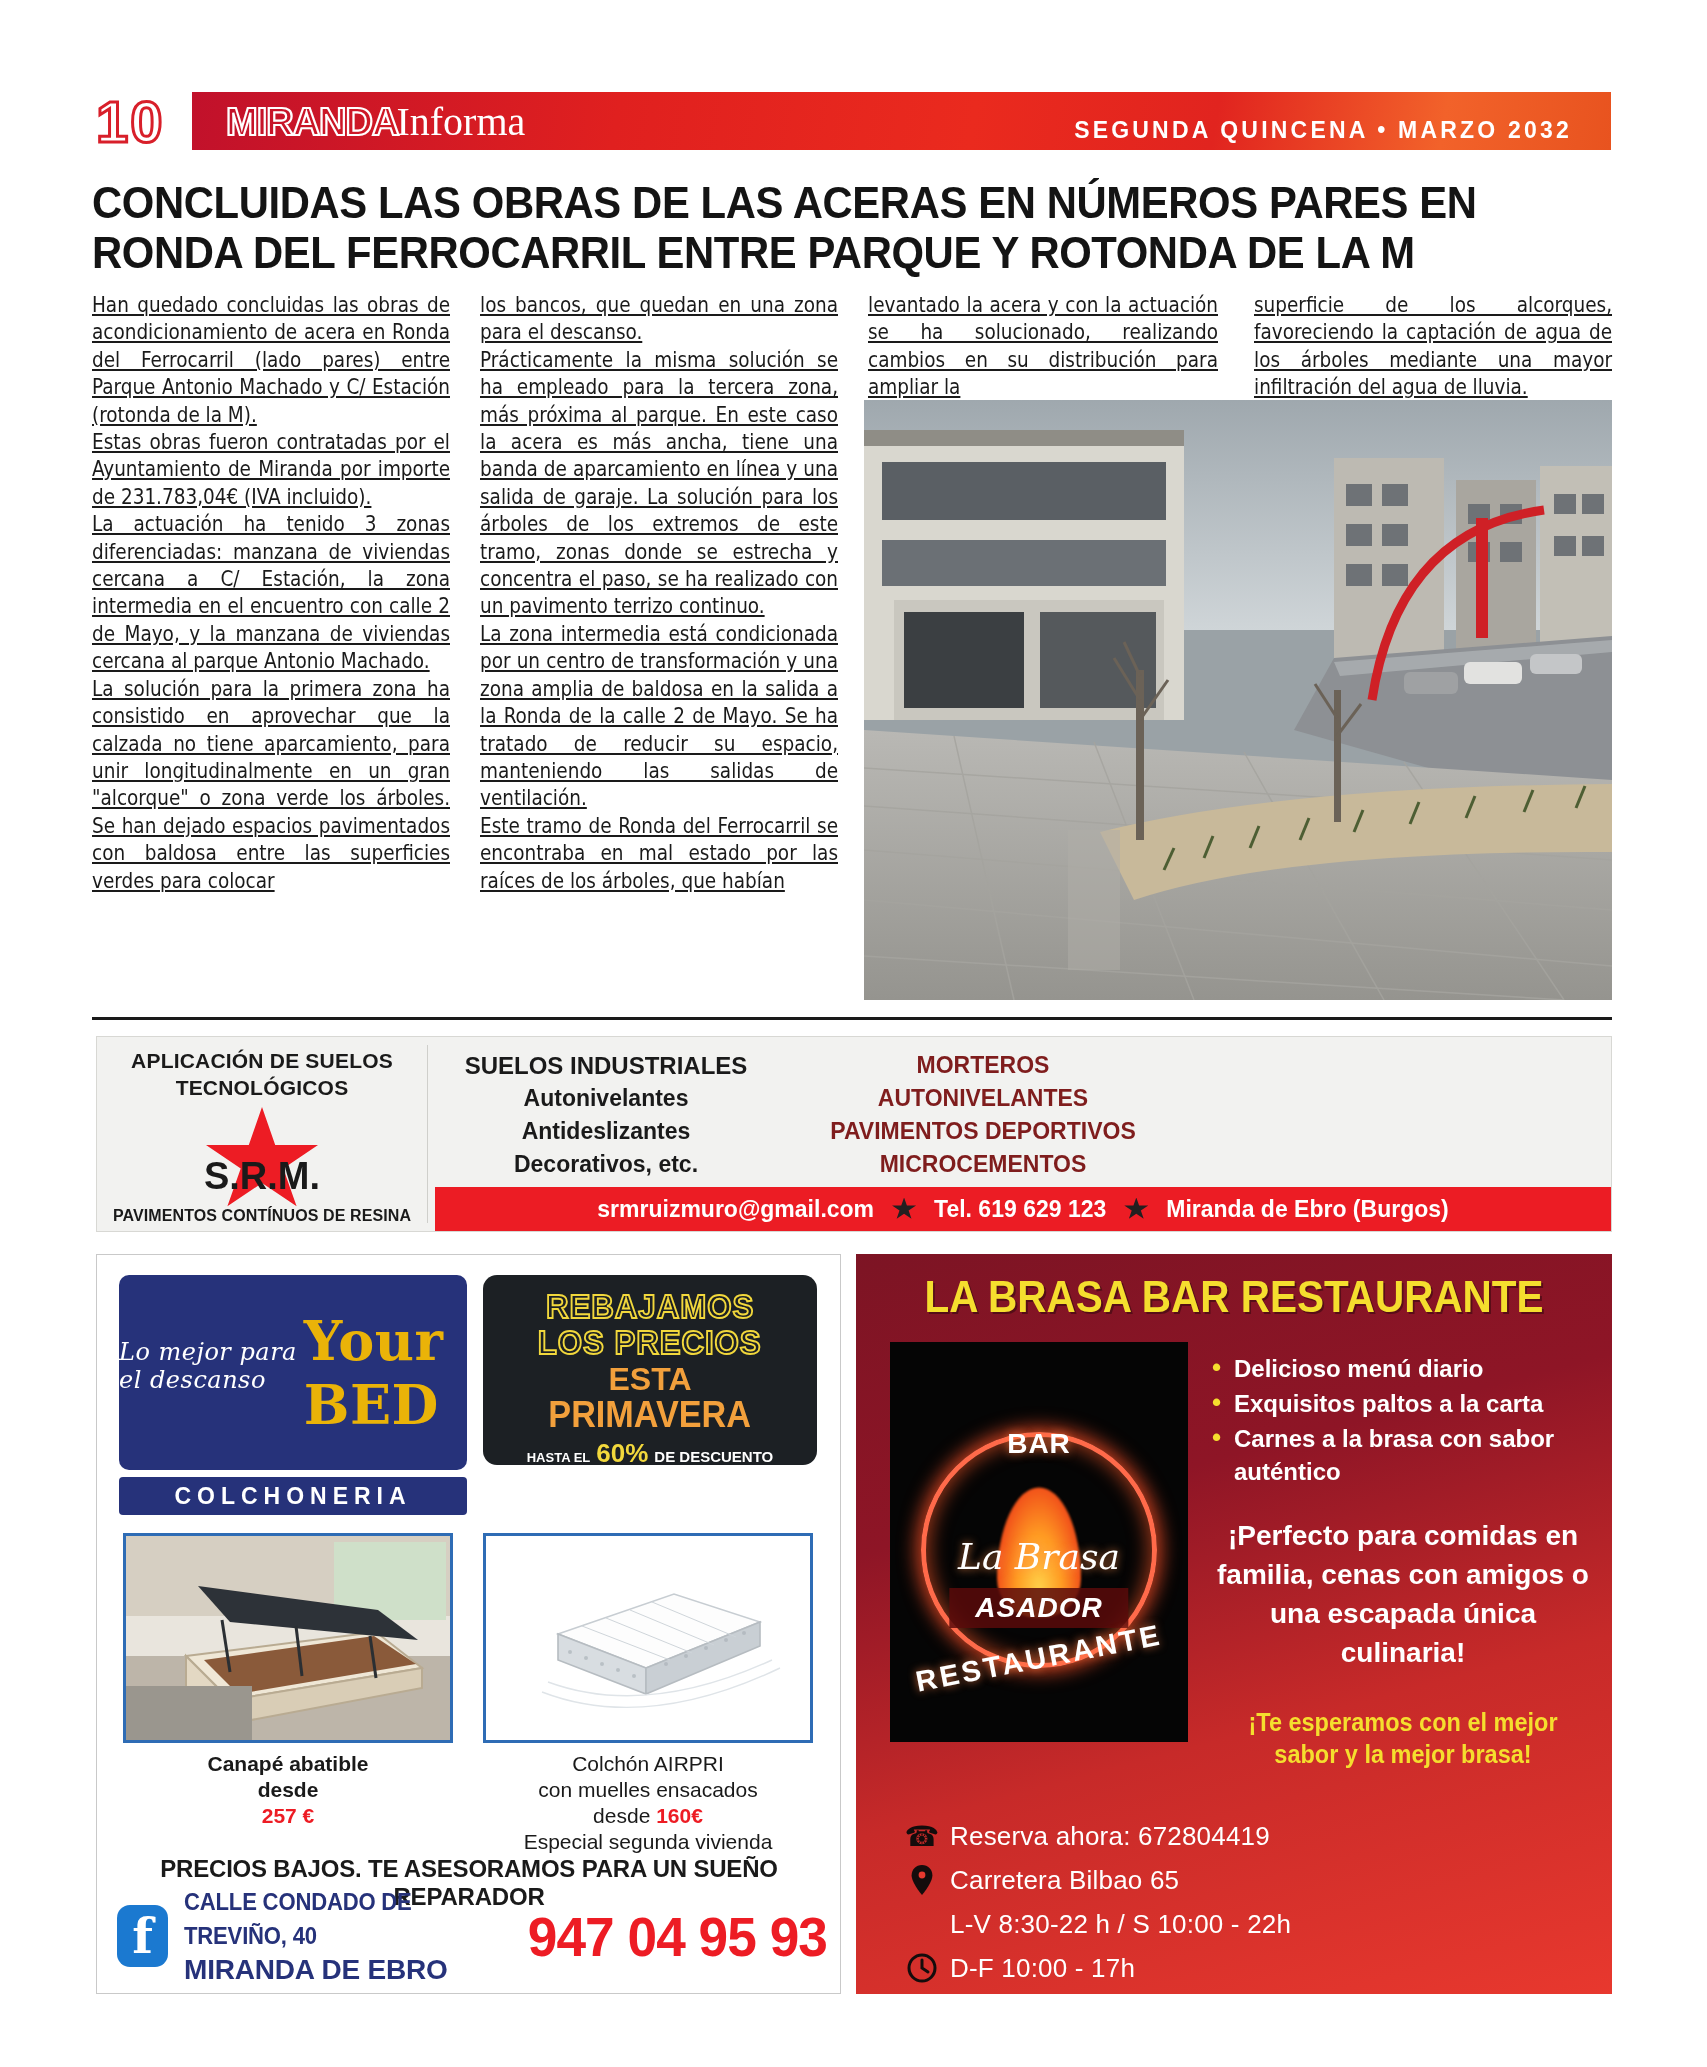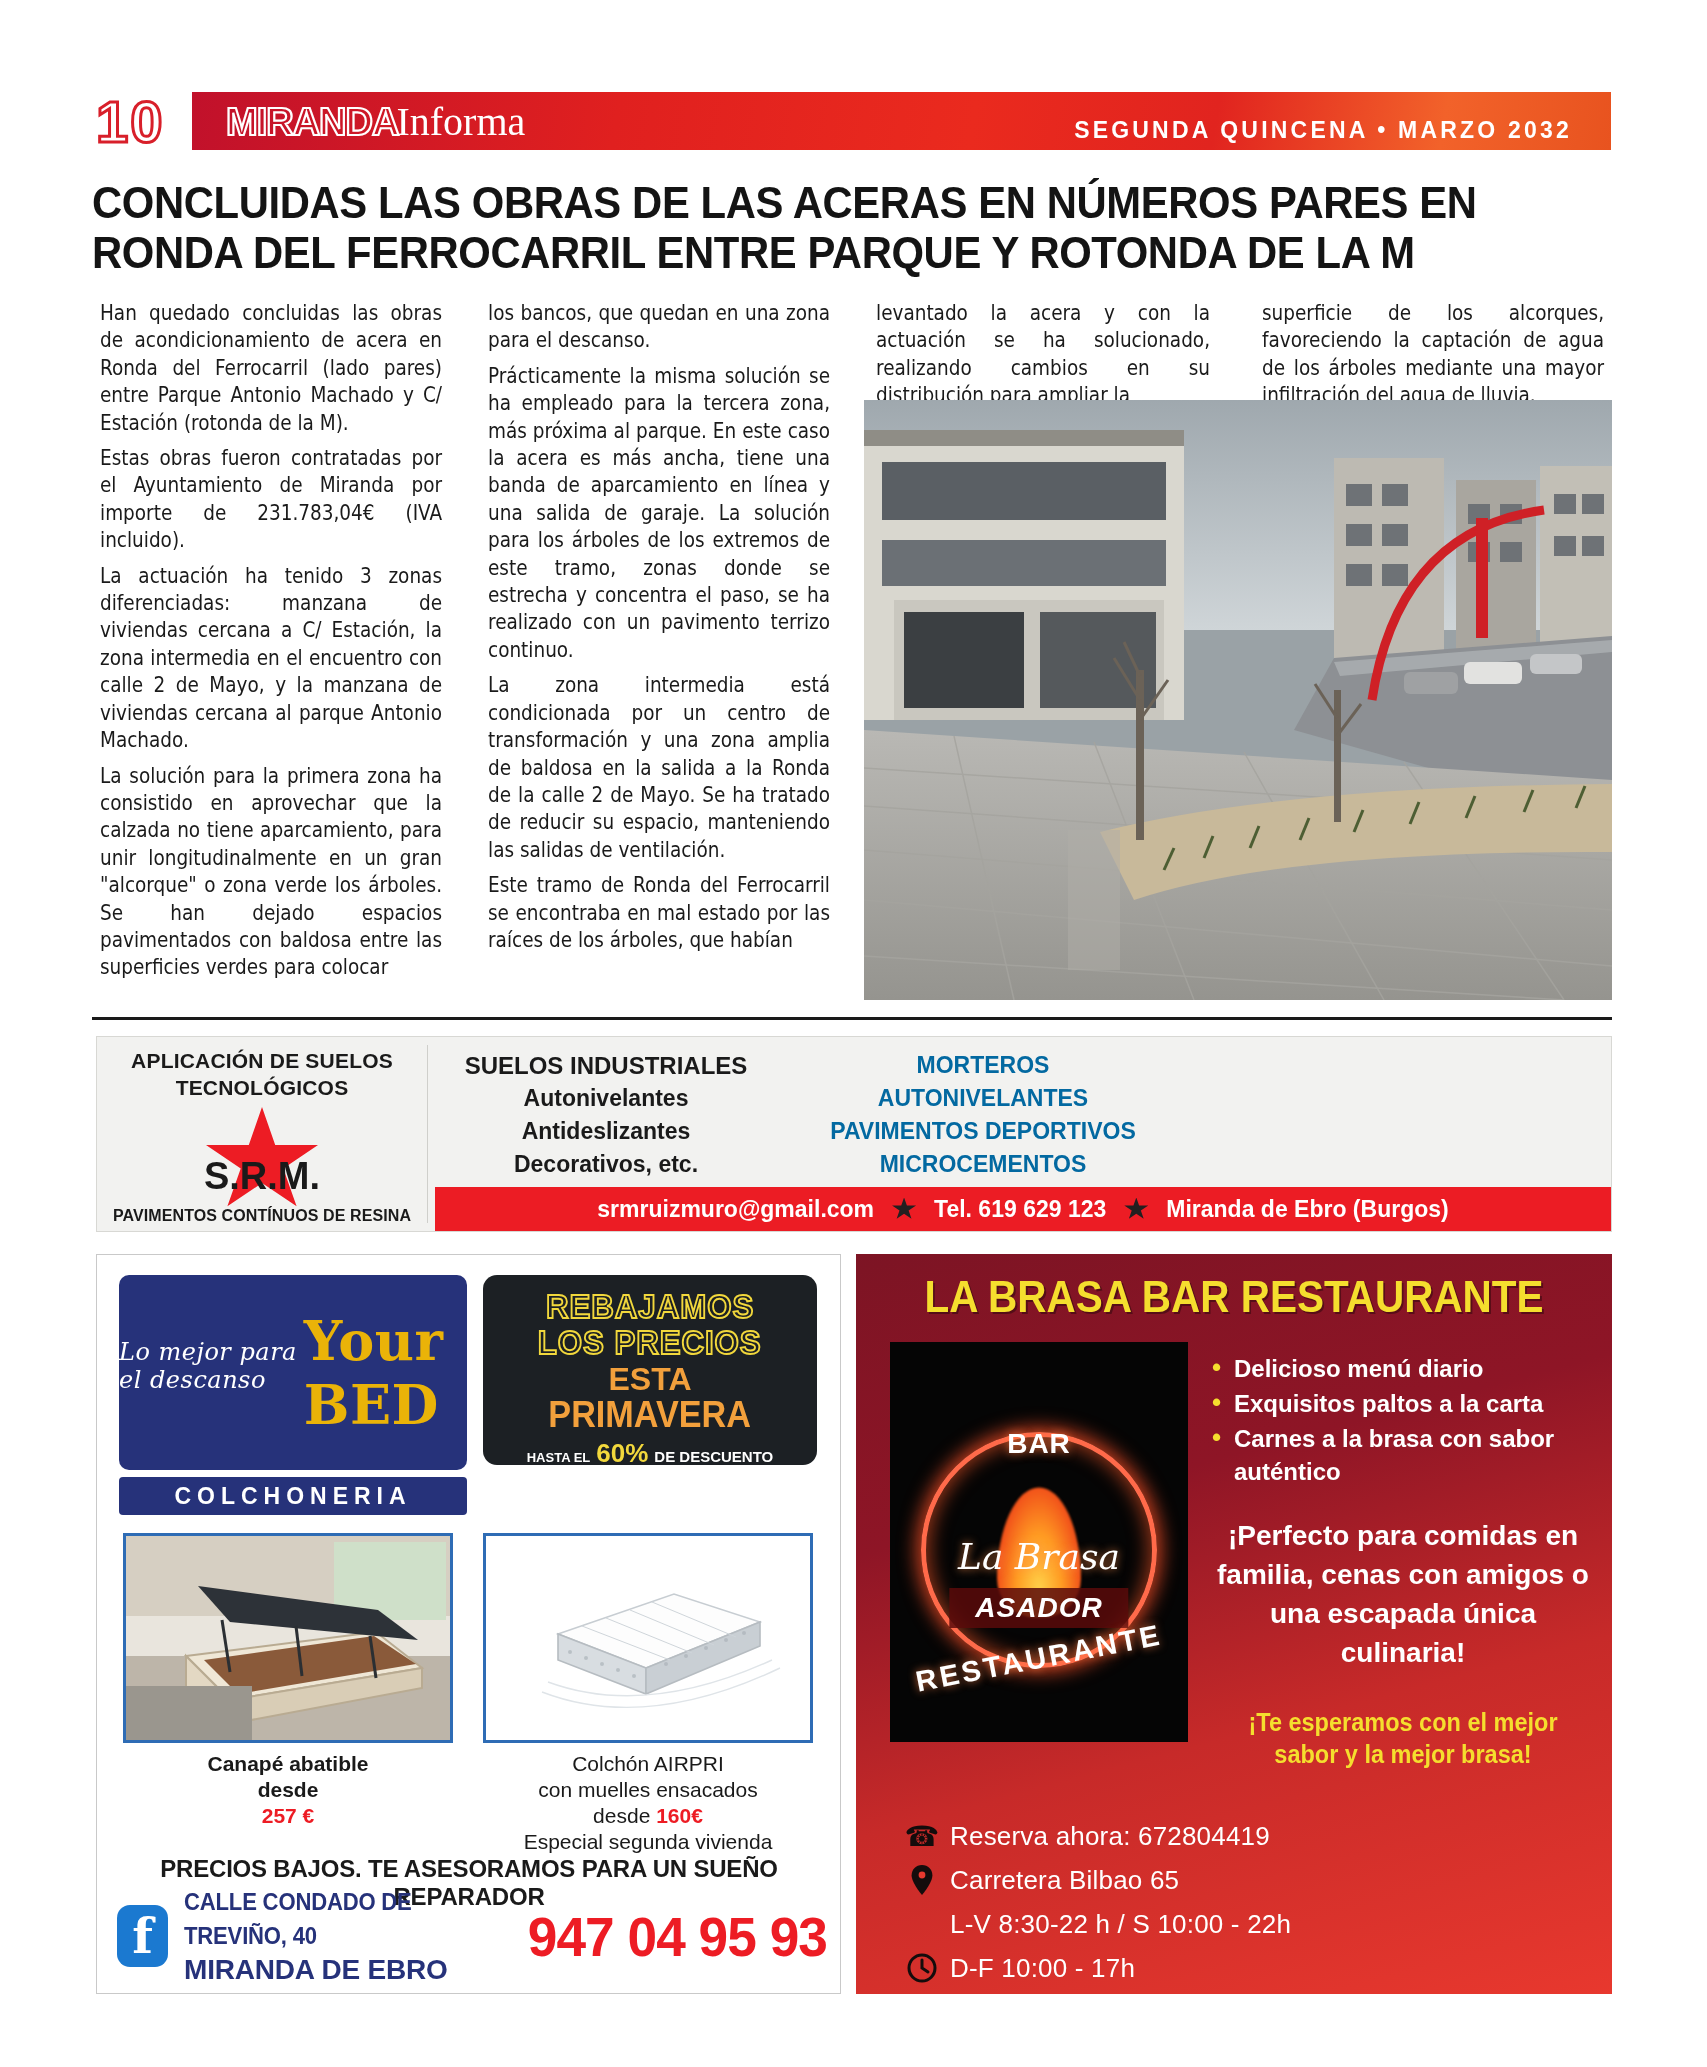--- a/index.html
+++ b/index.html
@@ -55,21 +55,21 @@
 
   
   .article { position: absolute; left: 92px; top: 292px; width: 1520px; }
   .col {
     position: absolute; top: 0; width: 358px;
     font-size: 20.5px; line-height: 27.4px;
     color: #1a1a1a; text-align: justify;
     font-family: "DejaVu Sans", sans-serif;
     font-stretch: condensed;
   }
-  .col p { margin: 8px; text-align: justify; }
+  .col p { margin: 0; text-align: justify; text-decoration: underline; }
   #col1 { left: 0; }
   #col2 { left: 388px; }
   #col3 { left: 776px; width: 350px; }
   #col4 { left: 1162px; width: 358px; }
 
   
   .photo {
     position: absolute; left: 864px; top: 400px; width: 748px; height: 600px;
     overflow: hidden; background: #9aa2a6;
   }
@@ -101,21 +101,21 @@
   .srm-foot {
     position: absolute; left: 0; bottom: 6px; width: 100%;
     text-align: center; font-size: 16px; font-weight: bold; color: #1a1a1a;
     letter-spacing: 0.1px;
   }
   .srm-divider { position: absolute; left: 330px; top: 8px; bottom: 8px; width: 1px; background: #cfcfcb; }
   .srm-c2 { position: absolute; left: 344px; top: 12px; width: 330px; text-align: center; }
   .srm-c2 .h { font-size: 24px; font-weight: bold; color: #1a1a1a; line-height: 33px; }
   .srm-c2 .s { font-size: 23px; font-weight: bold; color: #1a1a1a; line-height: 33px; }
   .srm-c3 { position: absolute; left: 686px; top: 12px; width: 400px; text-align: center; }
-  .srm-c3 .h { font-size: 23px; font-weight: bold; color: #0369a1; line-height: 33px; }
+  .srm-c3 .h { font-size: 23px; font-weight: bold; color: #7f1d1d; line-height: 33px; }
   .srm-c4 { position: absolute; left: 1104px; top: 12px; width: 400px; text-align: center; }
   .srm-c4 .h { font-size: 23px; font-weight: bold; color: #1a1a1a; line-height: 33px; }
   .srm-strip {
     position: absolute; left: 338px; bottom: 0px; right: 0; height: 44px;
     background: #ec1c24; display: flex; align-items: center; justify-content: center;
     gap: 18px; color: #ffffff; font-size: 23px; font-weight: bold;
   }
   .strip-star {
     display: inline-block; width: 24px; height: 23px; background: #231f20;
     clip-path: polygon(50% 0%, 61.8% 35.2%, 100% 35.2%, 69% 57%, 80.9% 92%, 50% 70.4%, 19.1% 92%, 31% 57%, 0% 35.2%, 38.2% 35.2%);

